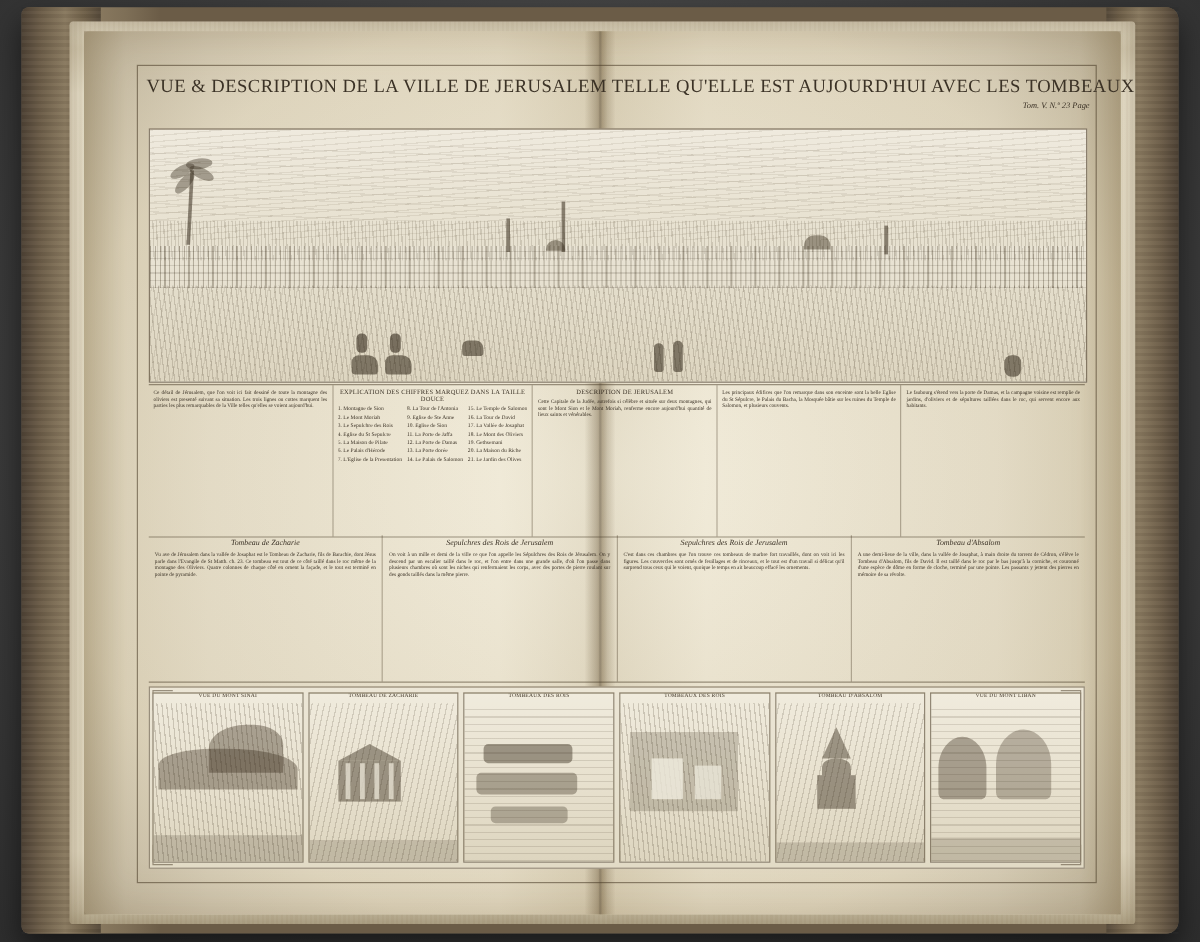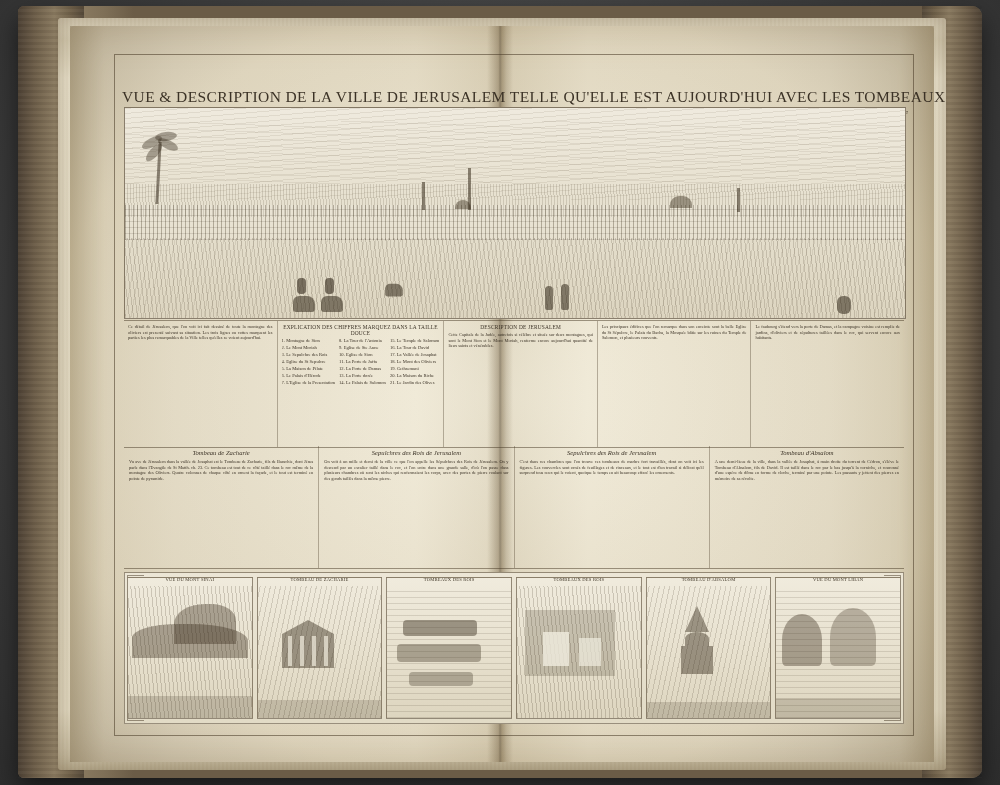--- a/index.html
+++ b/index.html
@@ -62,21 +62,21 @@
   
   .gutter{position:absolute;left:50%;top:20px;width:26px;height:736px;transform:translateX(-13px);
     background:linear-gradient(90deg,rgba(90,70,40,0) 0%,rgba(90,70,40,.35) 45%,rgba(60,45,25,.45) 50%,rgba(90,70,40,.30) 58%,rgba(90,70,40,0) 100%);
     pointer-events:none;}
 
   
   .plate{position:absolute;left:96px;top:48px;width:800px;height:682px;color:#3b3226;}
   .plate .frame{position:absolute;inset:0;border:1px solid rgba(70,55,35,.55);}
 
   
-  .head{position:absolute;left:8px;top:10px;width:784px;text-align:center;margin-top:24px;}
+  .head{position:absolute;left:8px;top:10px;width:784px;text-align:center;}
   .head .l1{font-variant:small-caps;font-size:15.5px;letter-spacing:.4px;line-height:17px;white-space:nowrap;}
   .head .l2{font-variant:small-caps;font-size:12.6px;letter-spacing:.3px;line-height:15px;white-space:nowrap;}
   .head .folio{position:absolute;right:-2px;top:20px;font-size:7px;font-style:italic;}
 
   
   .panorama{position:absolute;left:10px;top:53px;width:780px;height:210px;
     border:1px solid rgba(70,55,35,.6);
     background:
       linear-gradient(180deg,#efeade 0%, #e9e3d3 30%, #e5dfcd 55%, #ddd5c0 100%);
     overflow:hidden;}

